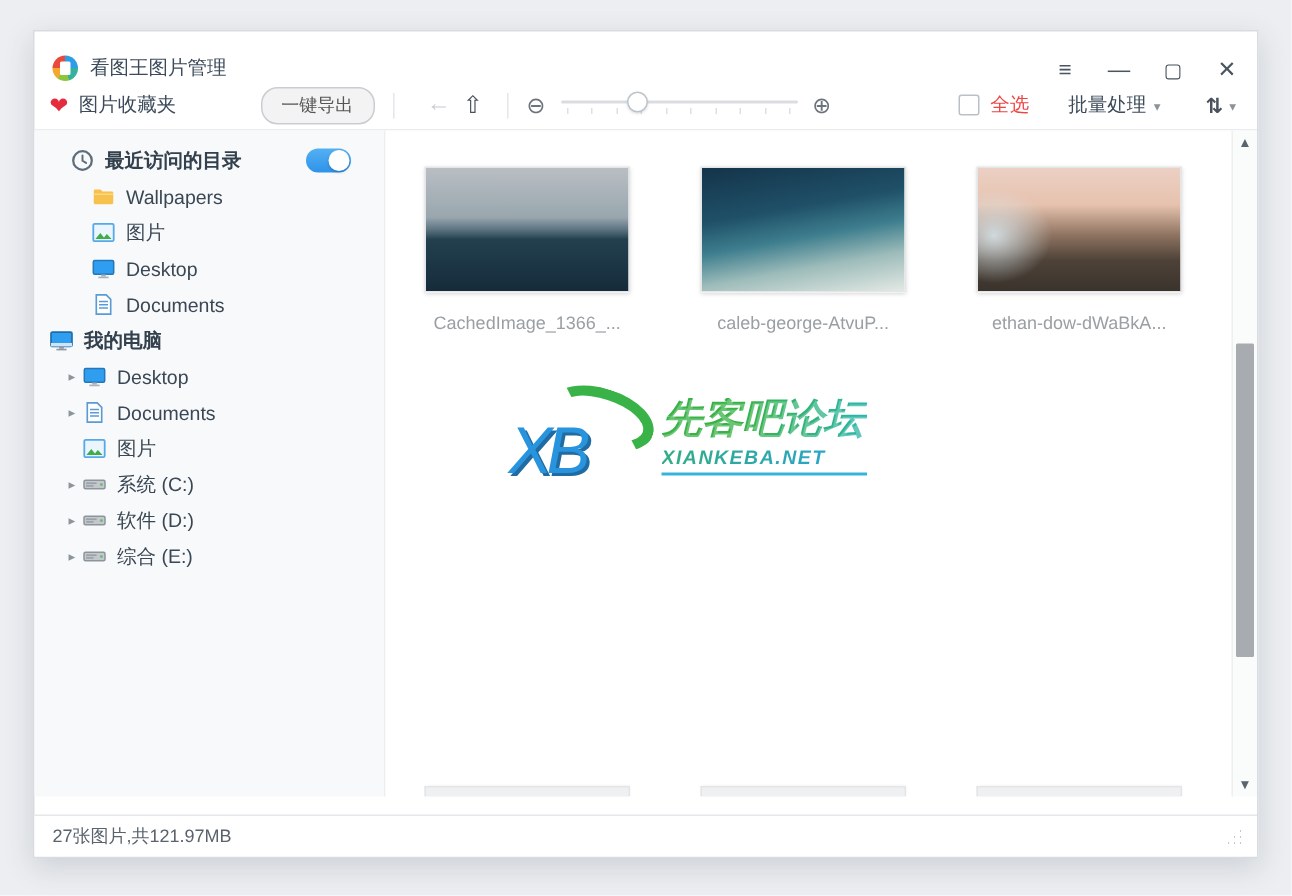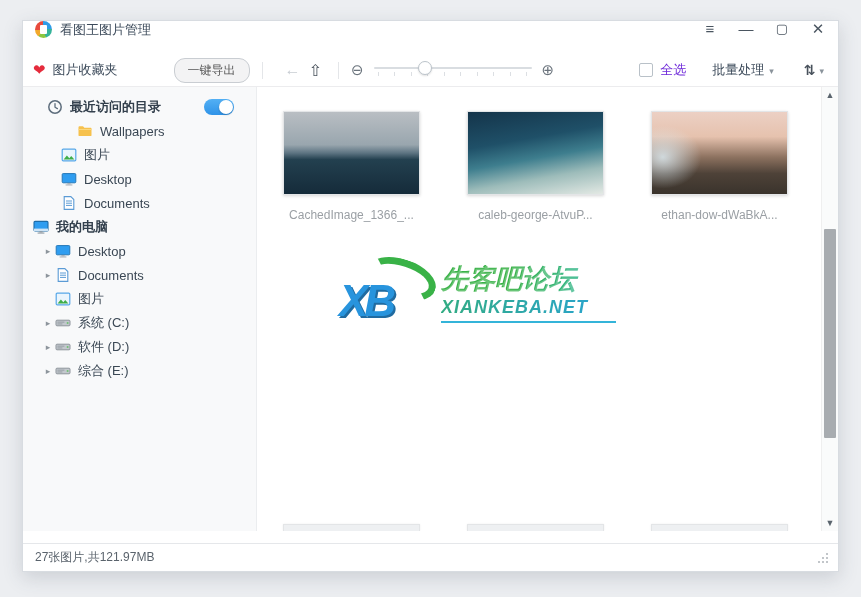--- a/index.html
+++ b/index.html
@@ -10,21 +10,21 @@
     position:relative; overflow:hidden;
     color:#3c4a58;
   }
   .window {
     position:absolute; left:22px; top:20px; width:817px; height:552px;
     background:#fff; border:1px solid #d8dce1;
     box-shadow:0 6px 18px rgba(60,70,90,.18);
     display:flex; flex-direction:column;
   }
   
-  .titlebar { height:33px; display:flex; align-items:flex-start; padding:0 12px; flex:0 0 auto; }
+  .titlebar { height:33px; display:flex; align-items:flex-end; padding:0 12px; flex:0 0 auto; }
   .app-icon {
     width:17px; height:17px; border-radius:50%;
     background:conic-gradient(#2f9ce8 0 25%, #35b39a 25% 45%, #8bc63f 45% 60%, #f2a92c 60% 75%, #e84a3c 75% 100%);
     position:relative; margin-right:8px;
   }
   .app-icon::after{ content:""; position:absolute; left:5px; top:4px; width:7px; height:9px; background:#fff; border-radius:1px; }
   .title-text { font-size:13px; color:#3c4a5a; }
   .win-controls { margin-left:auto; display:flex; align-items:center; gap:20px; }
   .win-btn { font-size:15px; color:#4a5560; cursor:default; line-height:1; width:16px; text-align:center; }
   .win-btn.max { font-size:13px; }
@@ -44,21 +44,21 @@
   .slider { position:relative; width:158px; height:20px; margin:0 10px; }
   .slider-track { position:absolute; left:0; right:0; top:7px; height:2px; background:#d9dde1; border-radius:1px; }
   .slider-ticks { position:absolute; left:4px; right:4px; top:12px; display:flex; justify-content:space-between; }
   .slider-ticks i { width:1px; height:4px; background:#dcdfe3; }
   .slider-thumb {
     position:absolute; left:28%; top:1px; width:14px; height:14px; border-radius:50%;
     background:#fff; border:1px solid #bcc4cb; box-shadow:0 1px 2px rgba(0,0,0,.12);
   }
   .tb-right { margin-left:auto; display:flex; align-items:center; }
   .checkbox { width:14px; height:14px; border:1px solid #b9c1c8; border-radius:2px; background:#fff; margin-right:7px; }
-  .selectall-label { font-size:13px; color:#6d28d9; margin-right:26px; }
+  .selectall-label { font-size:13px; color:#ef4444; margin-right:26px; }
   .batch-label { font-size:13px; color:#3c4a5a; }
   .caret { font-size:9px; color:#8a939b; margin:2px 0 0 5px; }
   .sort-group { margin-left:30px; display:flex; align-items:center; }
   .sort-icon { font-size:14px; color:#49525c; font-weight:bold; letter-spacing:-1px; }
   
   .main { flex:1 1 auto; display:flex; min-height:0; }
   .sidebar { width:240px; background:#f8f9fa; border-right:1px solid #ebedef; padding:8px 0 0 0; overflow:hidden; }
   .tree-row { display:flex; align-items:center; height:24px; padding-left:10px; cursor:default; }
   .tree-row .arrow { width:14px; font-size:9px; color:#8d959c; text-align:center; flex:0 0 14px; }
   .tree-row .no-arrow { width:14px; flex:0 0 14px; }
@@ -114,36 +114,36 @@
   .th-9 { background:
       radial-gradient(40px 26px at 52% 32%, rgba(170,180,184,.8), rgba(170,180,184,0) 68%),
       linear-gradient(180deg,#a8aba2 0%,#a29353 22%,#7d6e38 42%,#3c3723 58%,#292617 78%,#222014 100%); }
   .partial-row { display:flex; position:absolute; left:26px; bottom:0; }
   .partial-thumb { width:137px; height:7px; margin-right:47px; background:#eef0f2; border:1px solid #e3e5e7; border-bottom:none; box-shadow:0 0 2px rgba(0,0,0,.08); }
   
   .watermark { position:absolute; left:78px; top:178px; display:flex; align-items:flex-start; pointer-events:none; opacity:.95; }
   .wm-logo { position:relative; width:100px; height:62px; }
   .wm-xb {
     position:absolute; left:4px; top:14px;
-    font-size:44px; font-weight:bold; font-style:italic; line-height:1;
+    font-size:44px; font-weight:normal; font-style:italic; line-height:1;
     color:#1d8fdc; text-shadow:2px 2px 0 #15649c;
     letter-spacing:-4px;
   }
   .wm-swoosh { position:absolute; left:30px; top:-6px; width:72px; height:40px;
     border:7px solid transparent; border-top:7px solid #2fae3e; border-right:7px solid #2fae3e;
     border-radius:50%; transform:rotate(18deg); }
   .wm-text { margin-left:6px; }
   .wm-line1 {
     font-size:27px; font-weight:bold; font-style:italic; line-height:1.1;
     background:linear-gradient(90deg,#2fae3e 40%,#1fb3a8);
     -webkit-background-clip:text; background-clip:text; color:transparent;
     text-shadow:1px 1px 0 rgba(255,255,255,.25);
   }
   .wm-line2 {
-    font-size:18px; font-weight:bold; font-style:italic; letter-spacing:1px;
+    font-size:13px; font-weight:bold; font-style:italic; letter-spacing:1px;
     background:linear-gradient(90deg,#28a87c,#1d9fd4);
     -webkit-background-clip:text; background-clip:text; color:transparent;
     border-bottom:2px solid #2ab0d8; padding-bottom:3px; margin-top:2px; display:inline-block; padding-right:28px;
   }
   
   .vscroll { width:17px; background:#fafbfb; border-left:1px solid #efefef; position:relative; flex:0 0 17px; }
   .vs-arrow { position:absolute; left:0; width:100%; height:16px; color:#5a646d; font-size:9px; text-align:center; line-height:16px; }
   .vs-up { top:0; } .vs-down { bottom:0; }
   .vs-thumb { position:absolute; left:2px; width:12px; top:32%; height:47%; background:#a8acb0; border-radius:1px; }
   
@@ -222,21 +222,21 @@
         <svg viewBox="0 0 16 16">
             <circle cx="8" cy="8" r="6.2" fill="none" stroke="#5d6d7c" stroke-width="1.5"></circle>
             <path d="M8 4.6V8.2l2.4 1.4" fill="none" stroke="#5d6d7c" stroke-width="1.3" stroke-linecap="round"></path>
           </svg>
         <span class="tree-label strong">最近访问的目录</span>
         <span class="toggle">
             <span class="toggle-knob"></span>
           </span>
       </div>
 
-      <div class="tree-row" style="padding-left:40px;">
+      <div class="tree-row" style="padding-left:24px;">
         <span class="no-arrow"></span>
         <svg viewBox="0 0 16 16">
             <path d="M1.5 4.2c0-.5.4-.9.9-.9h3.6l1.4 1.4h6.2c.5 0 .9.4.9.9v6.6c0 .5-.4.9-.9.9H2.4c-.5 0-.9-.4-.9-.9z" fill="#f6c14d"></path>
             <path d="M1.5 6h13v1H1.5z" fill="#fbd87e"></path>
           </svg>
         <span class="tree-label">Wallpapers</span>
       </div>
 
       <div class="tree-row" style="padding-left:24px;">
         <span class="no-arrow"></span>

